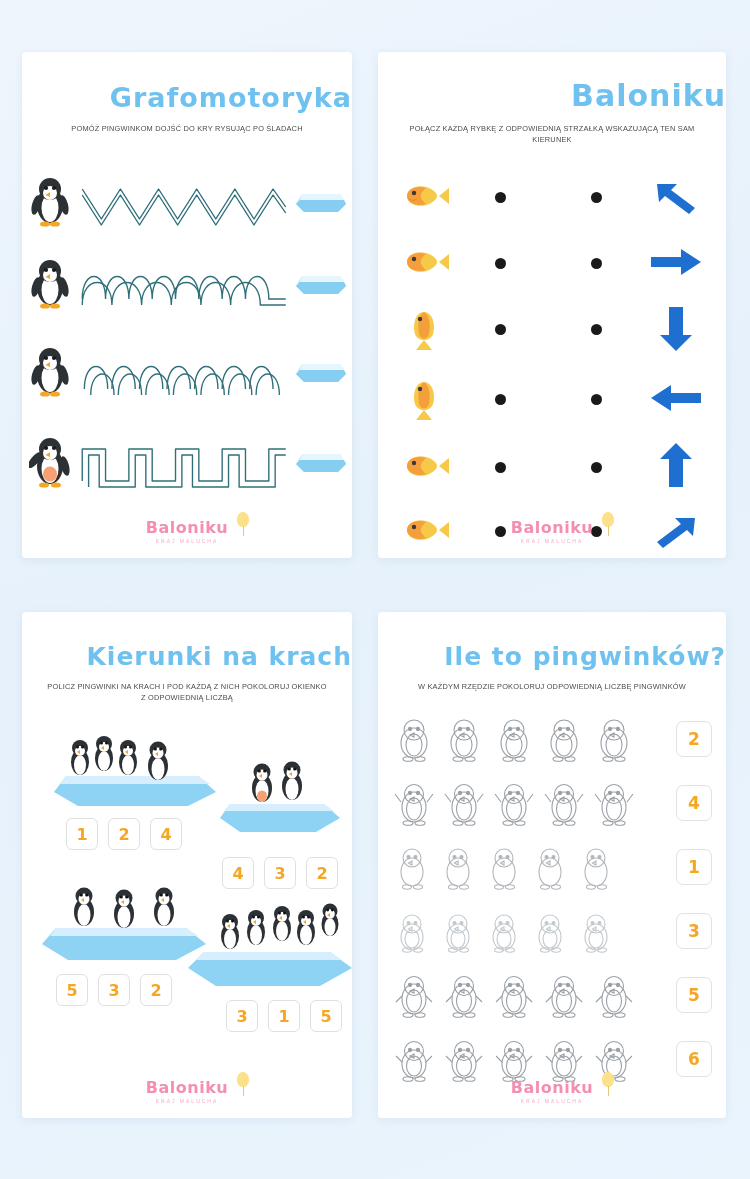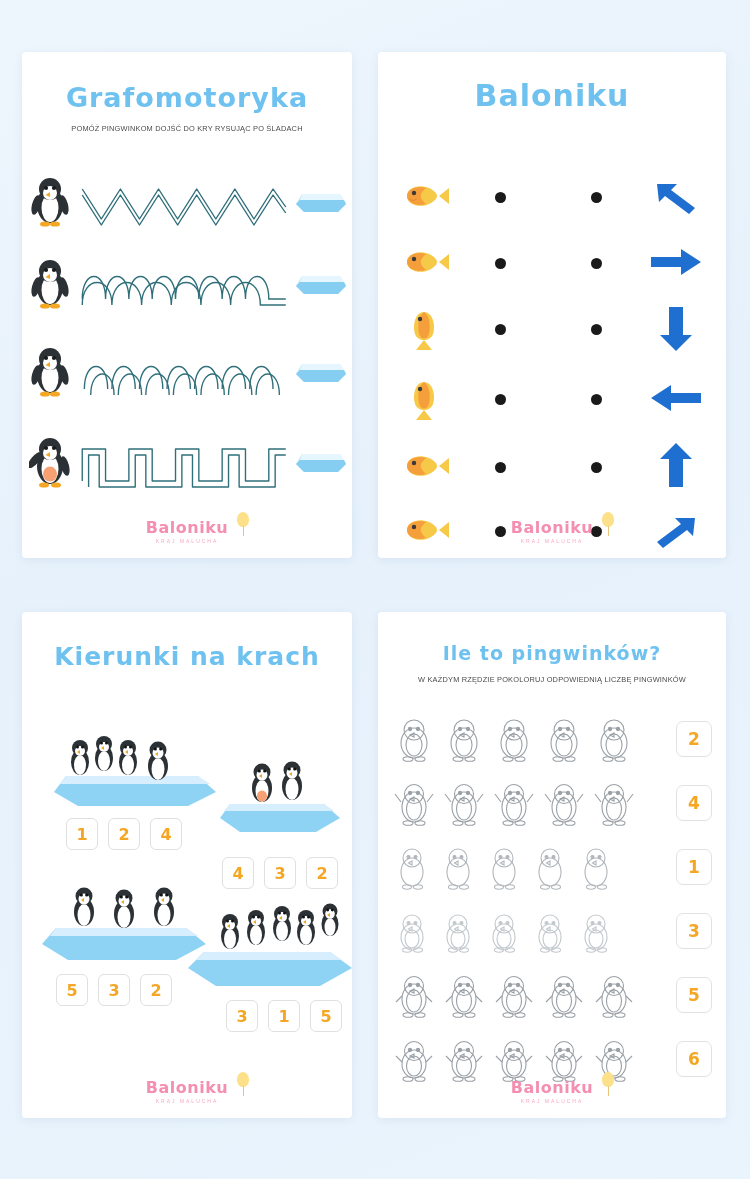--- a/index.html
+++ b/index.html
@@ -21,30 +21,30 @@
     box-shadow:0 2px 10px rgba(40,80,130,.08);
     overflow:hidden;
   }
   
   #sheet-1{left:22px;top:52px;width:330px;height:506px;}
   #sheet-2{left:378px;top:52px;width:348px;height:506px;}
   #sheet-3{left:22px;top:612px;width:330px;height:506px;}
   #sheet-4{left:378px;top:612px;width:348px;height:506px;}
 
   .title{
-    text-align:center;
+    text-align:right;
     color:#6fc2f0;
     font-weight:bold;
     letter-spacing:1px;
     font-family:"DejaVu Sans", sans-serif;
   }
   #sheet-1 .title{font-size:27px;margin-top:30px;}
   #sheet-2 .title{font-size:30px;margin-top:26px;}
   #sheet-3 .title{font-size:25px;margin-top:30px;}
-  #sheet-4 .title{font-size:19px;margin-top:30px;}
+  #sheet-4 .title{font-size:25px;margin-top:30px;}
 
   .subtitle{
     text-align:center;
     color:#4a4a4a;
     font-size:7.4px;
     letter-spacing:.2px;
     line-height:1.5;
     margin:10px auto 0;
     width:86%;
     text-transform:uppercase;
@@ -269,20 +269,21 @@
 
     <div class="logo">
       <div class="balloon"></div>
       <div class="brand">Baloniku</div>
       <div class="tag">KRAJ MALUCHA</div>
     </div>
   </div>
 
   <div class="sheet" id="sheet-2">
     <div class="title">Baloniku</div>
+    <div class="subtitle">POŁĄCZ KAŻDĄ RYBKĘ Z ODPOWIEDNIĄ STRZAŁKĄ WSKAZUJĄCĄ TEN SAM KIERUNEK</div>
 
     <div class="dir-row" style="top:118px">
       <div class="dir-fish">
         <svg width="50" height="30" viewBox="0 0 50 30">
           <path d="M8,15 C8,6 22,2 32,8 C40,13 40,17 32,22 C22,28 8,24 8,15 Z" fill="#f7c948"></path>
           <path d="M8,15 C8,8 18,4 27,7 C20,13 20,17 27,23 C18,26 8,22 8,15 Z" fill="#f59f3c"></path>
           <polygon points="40,15 50,7 50,23" fill="#f7c948"></polygon>
           <circle cx="15" cy="12" r="2.2" fill="#3a3a3a"></circle>
           <path d="M10,18 q4,3 8,0" stroke="#e08a2a" stroke-width="1" fill="none"></path>
         </svg>
@@ -394,20 +395,21 @@
 
     <div class="logo">
       <div class="balloon"></div>
       <div class="brand">Baloniku</div>
       <div class="tag">KRAJ MALUCHA</div>
     </div>
   </div>
 
   <div class="sheet" id="sheet-3">
     <div class="title">Kierunki na krach</div>
+    <div class="subtitle">POLICZ PINGWINKI NA KRACH I POD KAŻDĄ Z NICH POKOLORUJ OKIENKO Z ODPOWIEDNIĄ LICZBĄ</div>
 
     <div style="position:absolute;left:26px;top:106px;width:180px;height:90px">
       <svg width="180" height="96" viewBox="0 0 180 96">
         <polygon points="18,58 150,58 168,74 140,88 30,88 6,74" fill="#8fd3f4"></polygon>
         <polygon points="18,58 150,58 162,66 12,66" fill="#d6eefd"></polygon>
         <g>
           <ellipse cx="32" cy="44" rx="9" ry="13" fill="#2c3136"></ellipse>
             <ellipse cx="32" cy="47" rx="6" ry="10" fill="#fff"></ellipse>
           <circle cx="32" cy="30" r="8" fill="#2c3136"></circle>
             <ellipse cx="32" cy="33" rx="5" ry="5" fill="#fff"></ellipse>

